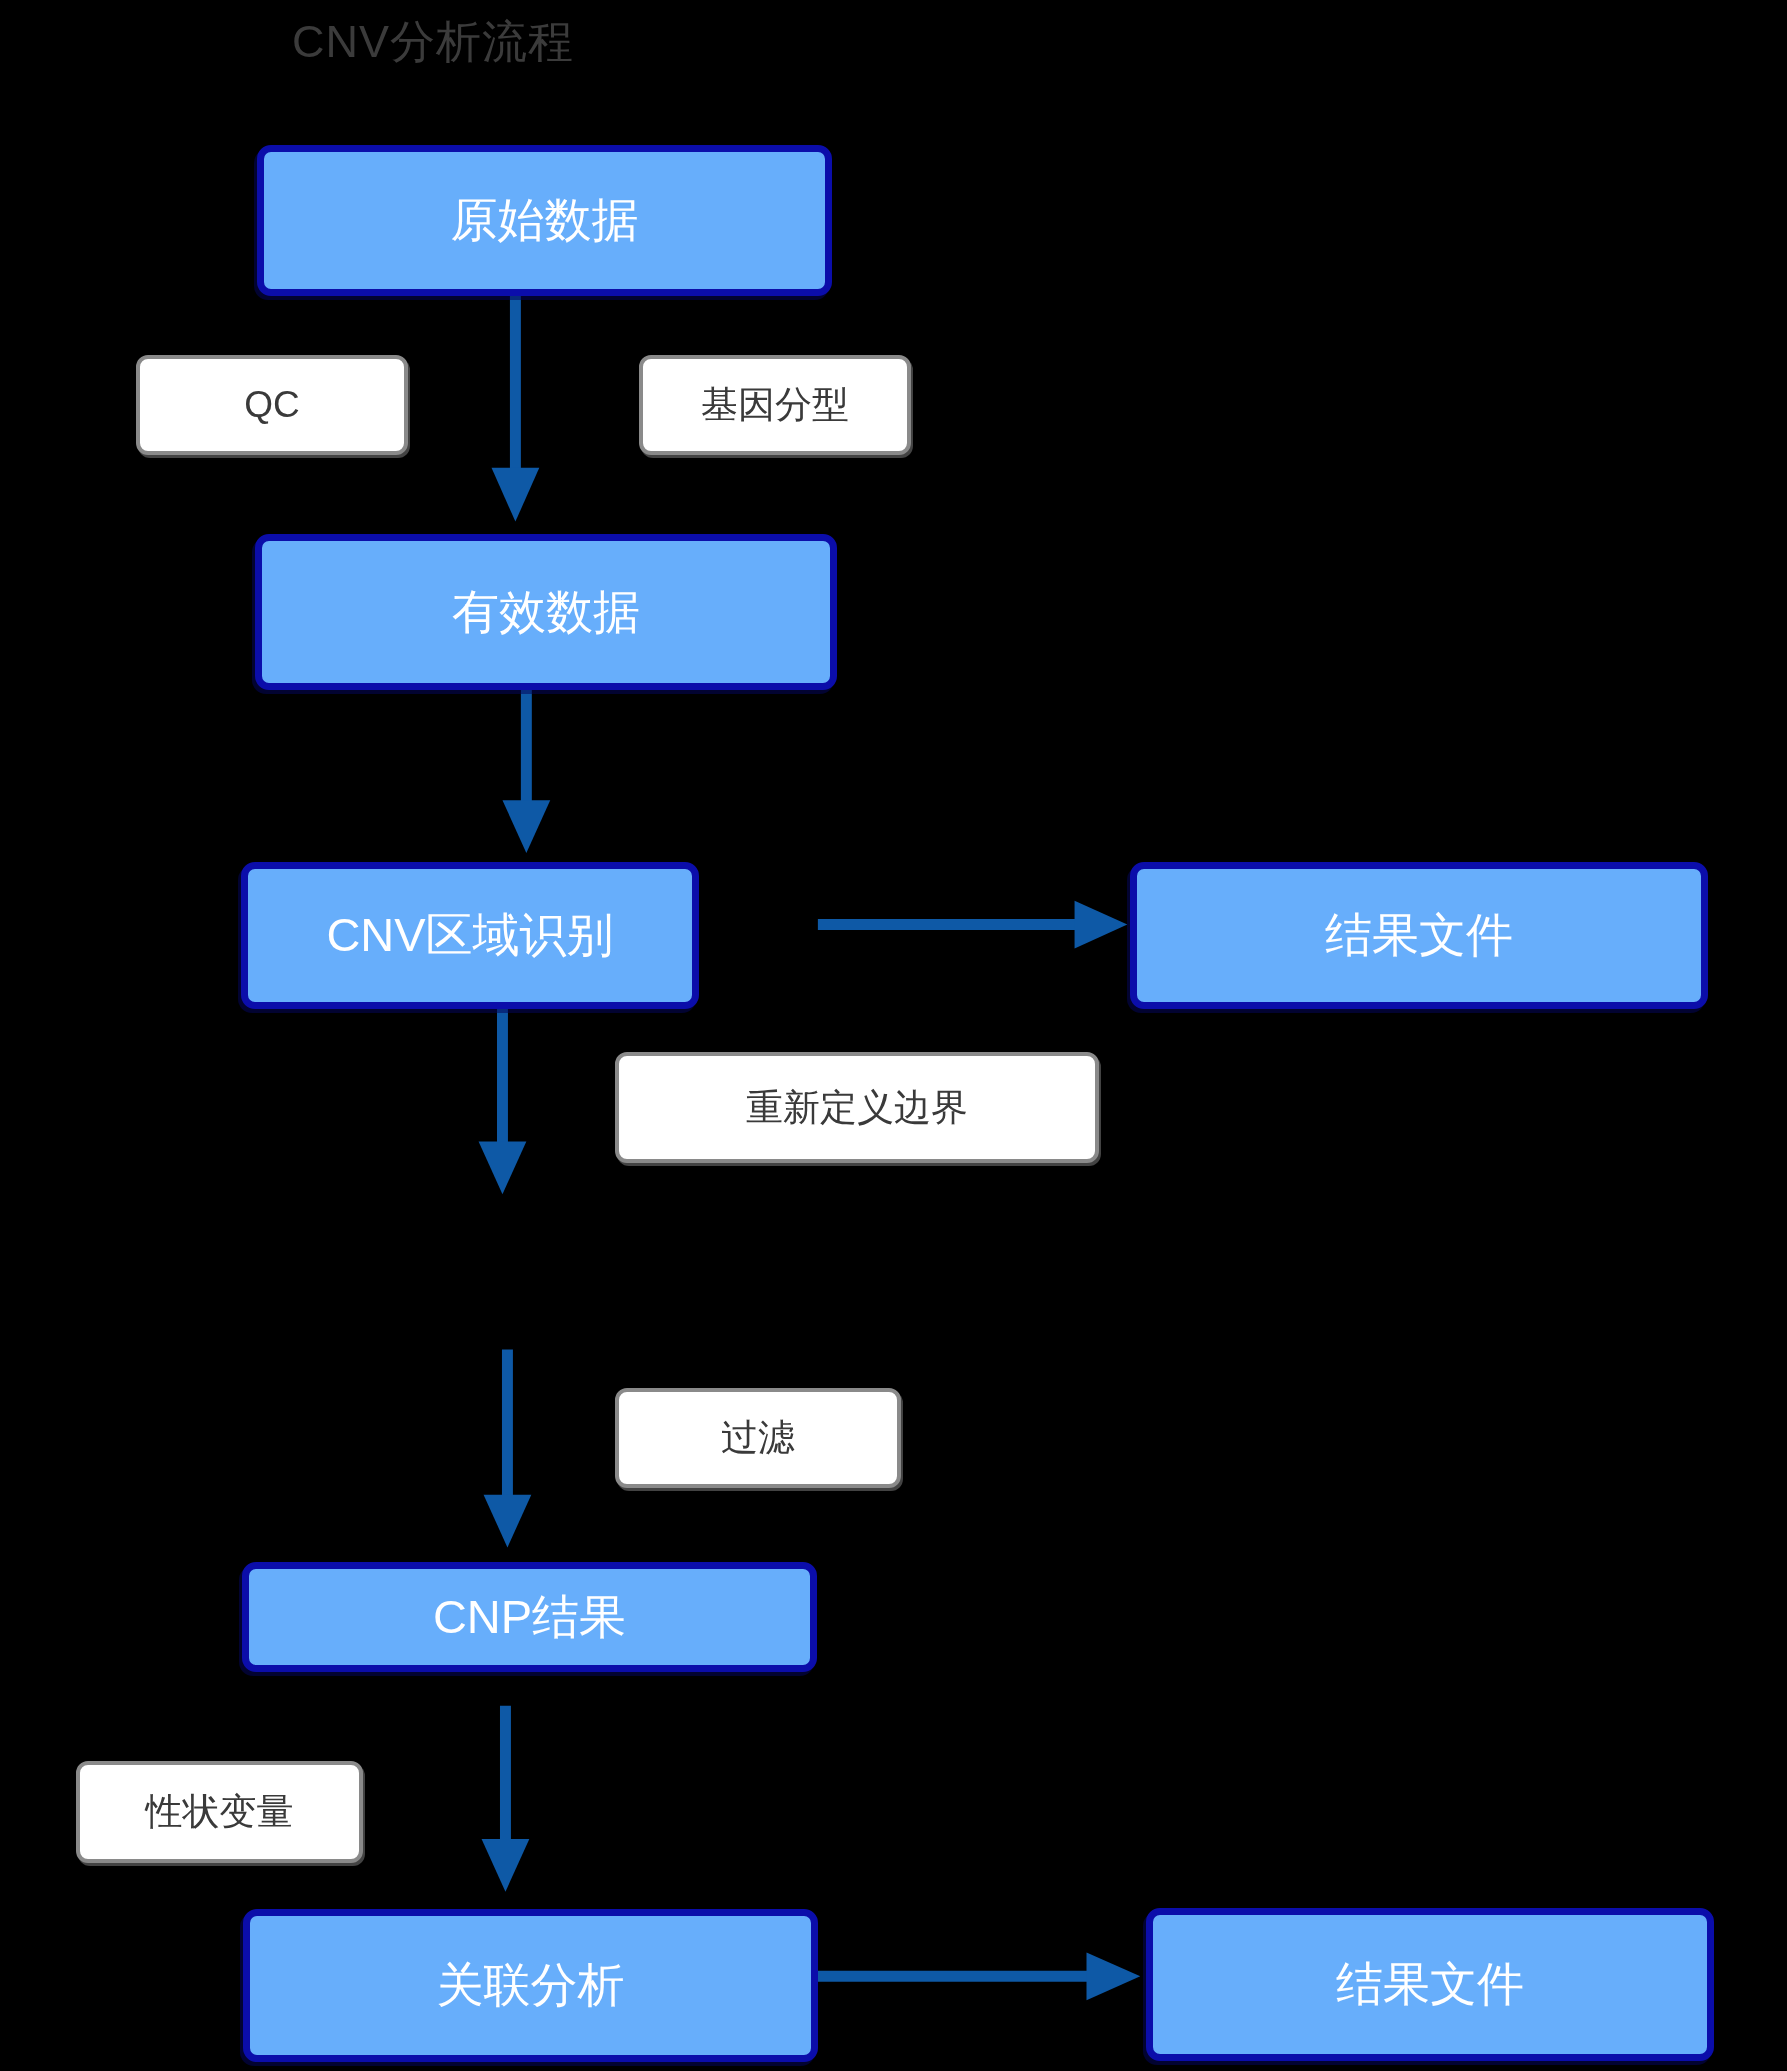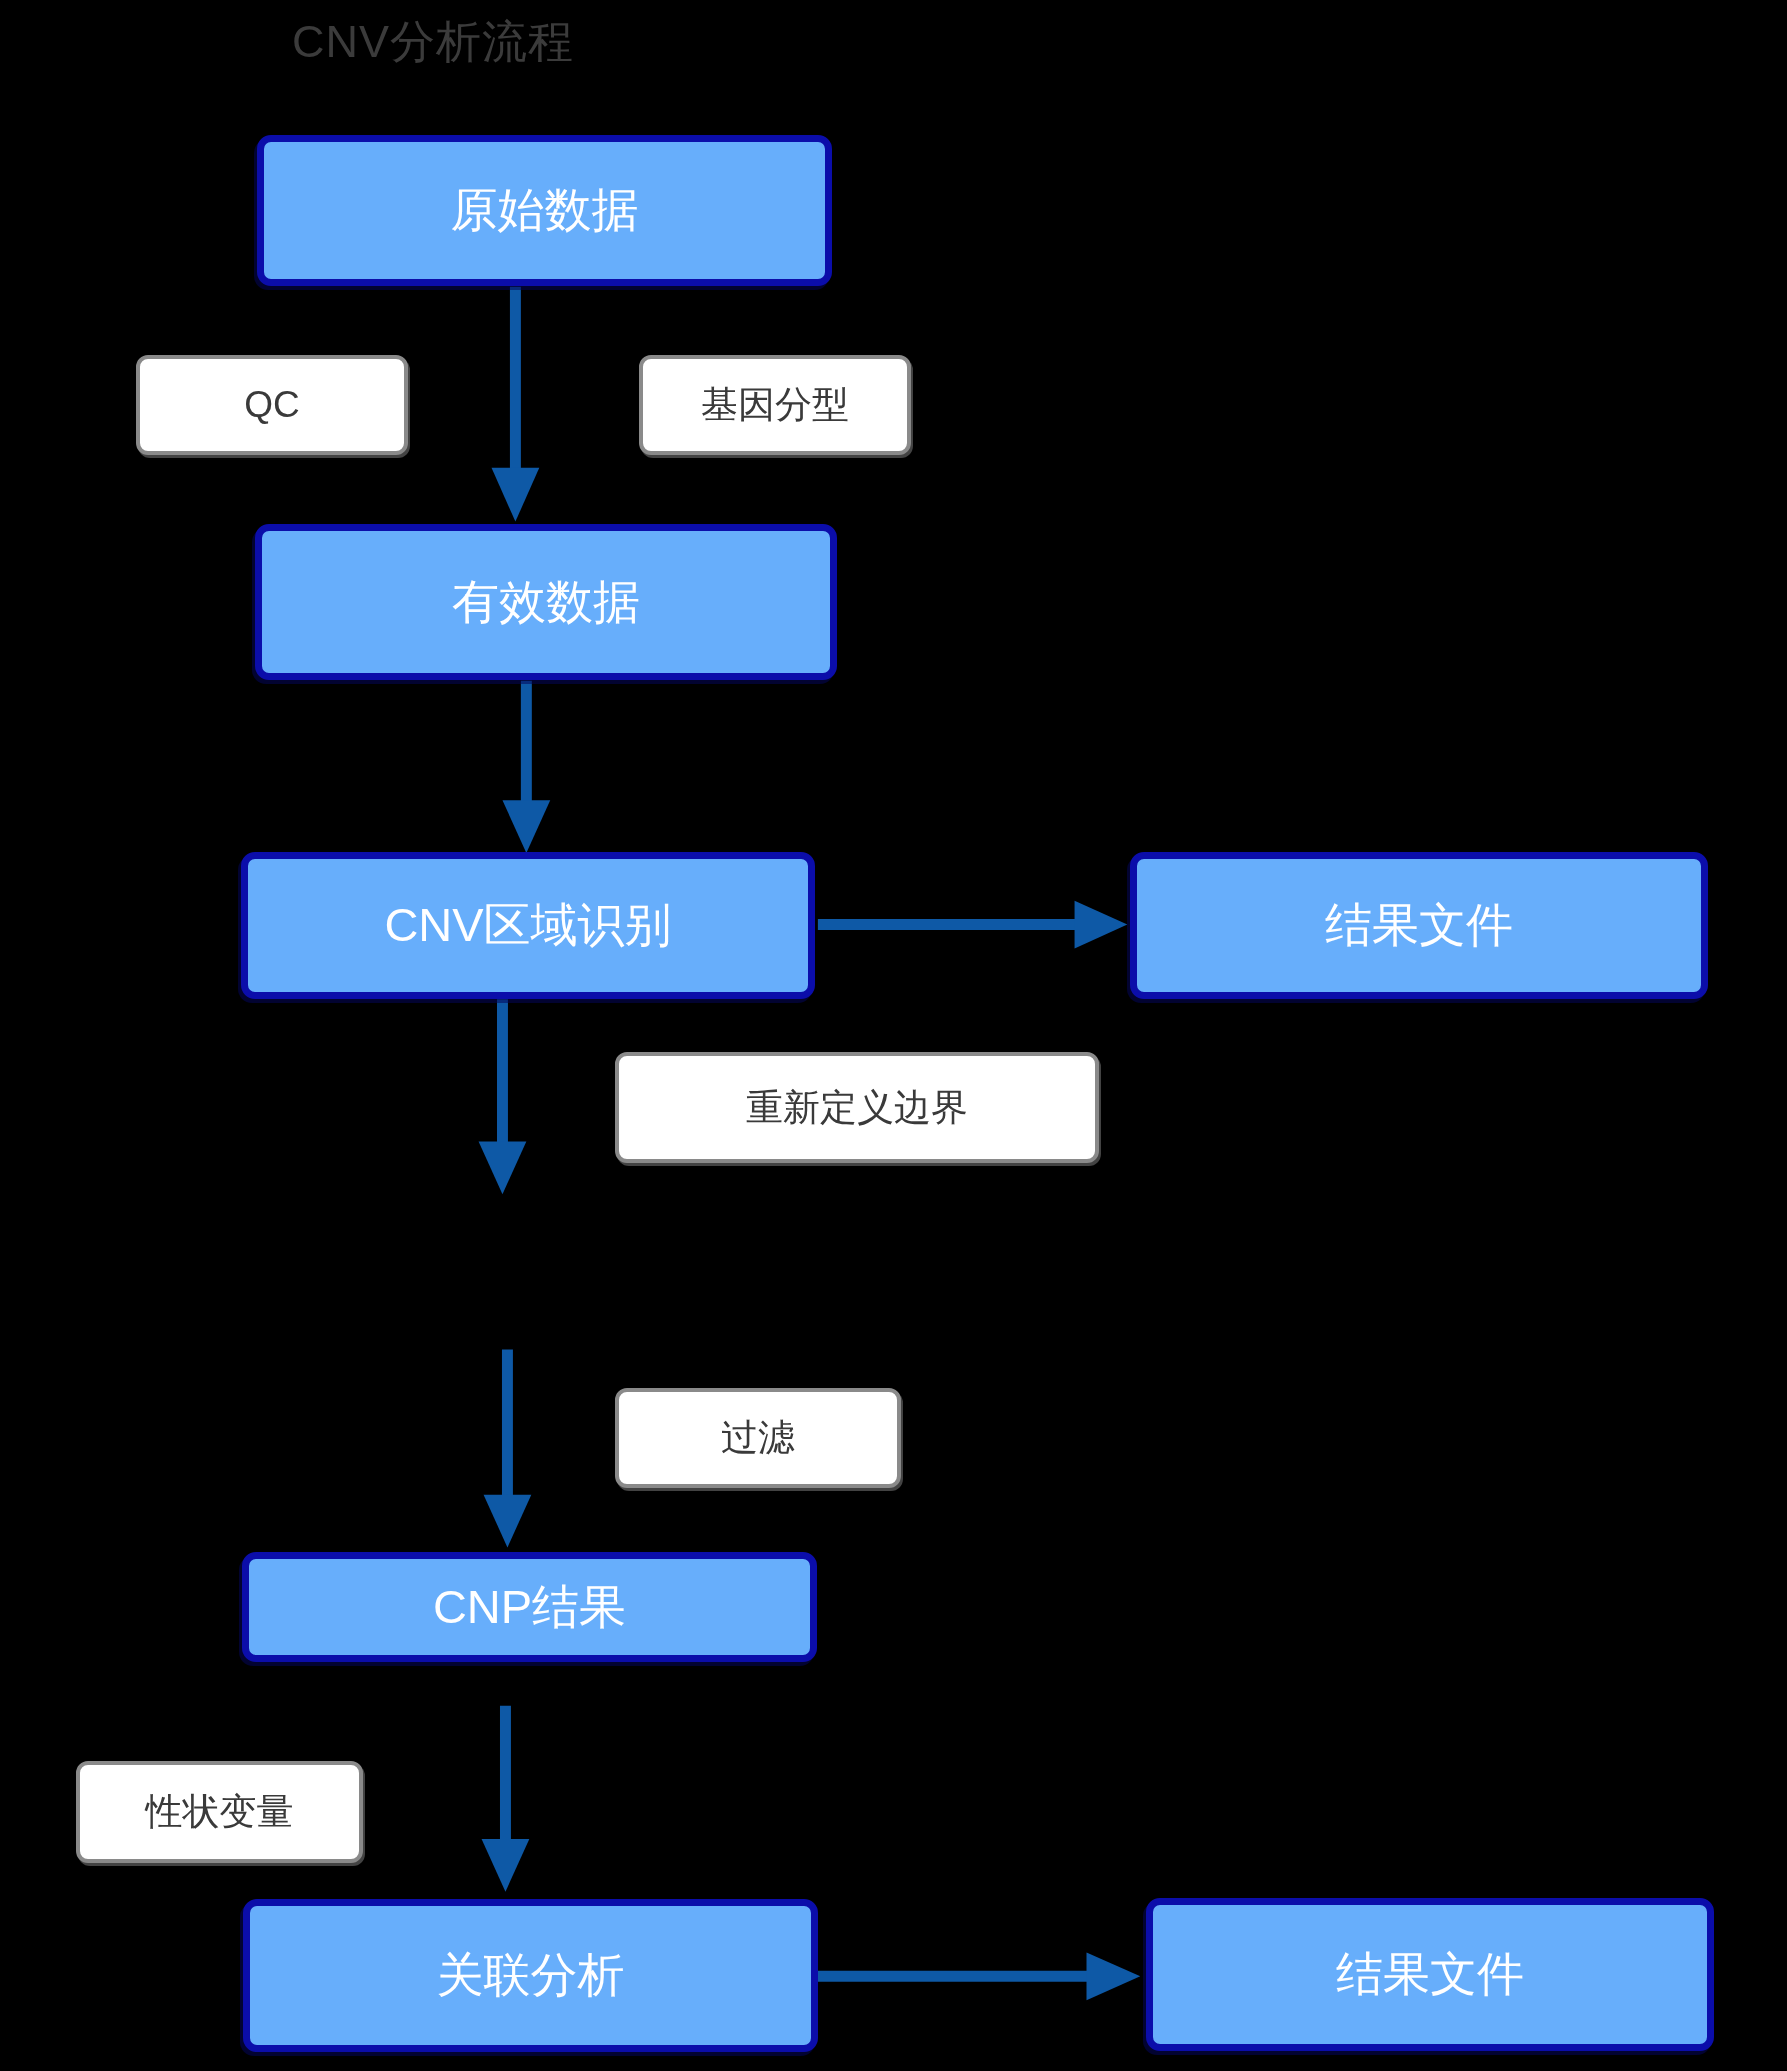--- a/index.html
+++ b/index.html
@@ -33,20 +33,21 @@
     justify-content: center;
     text-align: center;
   }
   .node.blue {
     background: var(--node-fill, #67aefb);
     border: 7px solid var(--node-border, #0b0daa);
     border-radius: 14px;
     color: var(--node-text, #ffffff);
     font-size: 47px;
     box-shadow: -3px 4px 0 rgba(4, 6, 90, 0.55);
+    margin-top: 10px;
   }
   .node.white {
     background: var(--label-fill, #ffffff);
     border: 4px solid var(--label-border, #8a8a8a);
     border-radius: 12px;
     color: var(--label-text, #3a3a3a);
     font-size: 37px;
     box-shadow: 2px 3px 0 rgba(90, 90, 90, 0.75);
   }
   .arrows {
@@ -105,21 +106,21 @@
   <div class="diagram-title">CNV分析流程</div>
 
   <div class="node blue" style="left:257px; top:135px; width:575px; height:151px;">
     <span>原始数据</span>
   </div>
 
   <div class="node blue" style="left:255px; top:524px; width:582px; height:156px;">
     <span>有效数据</span>
   </div>
 
-  <div class="node blue" style="left:241px; top:852px; width:574px; height:147px;">
+  <div class="node blue" style="left:241px; top:852px; width:458px; height:147px;">
     <span>CNV区域识别</span>
   </div>
 
   <div class="node blue" style="left:1130px; top:852px; width:578px; height:147px;">
     <span>结果文件</span>
   </div>
 
 
   <div class="node blue" style="left:242px; top:1552px; width:575px; height:110px;justify-content:center;">
     <span>CNP结果</span>

